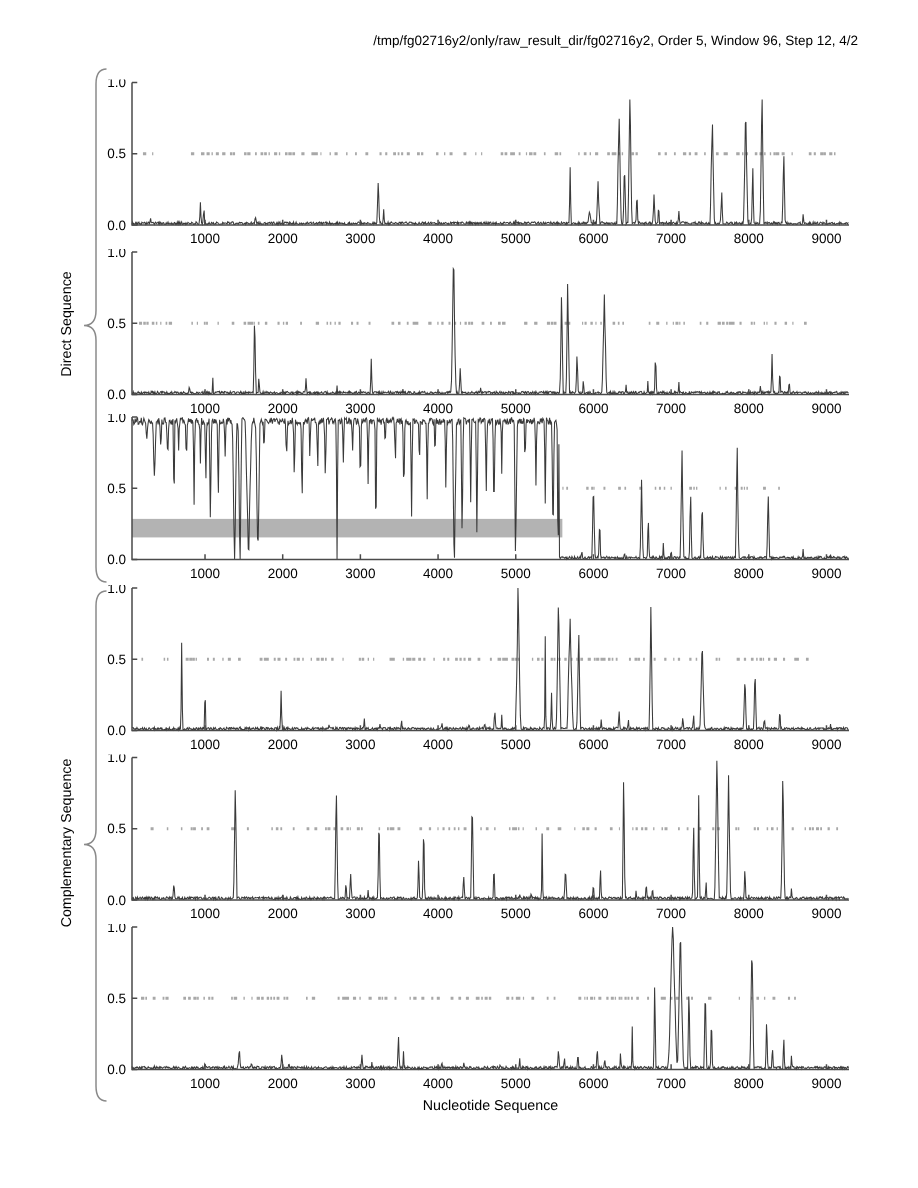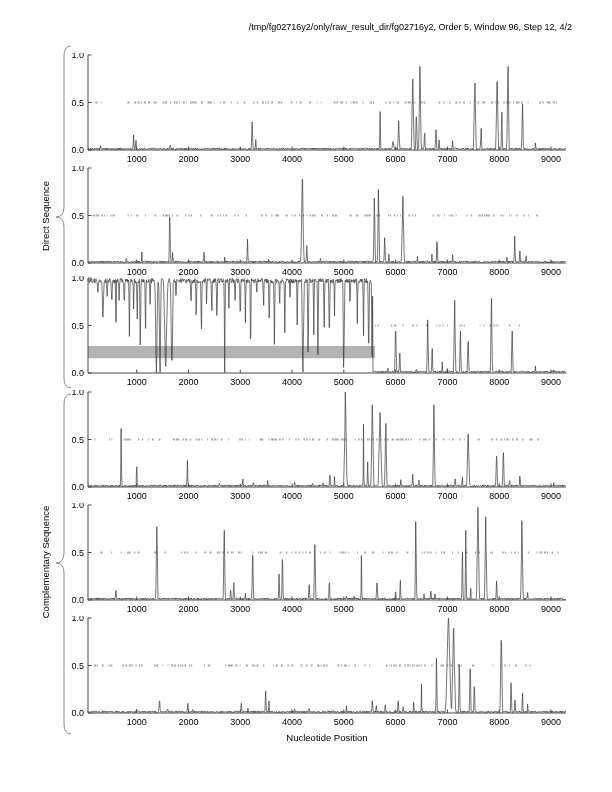--- a/index.html
+++ b/index.html
@@ -208,13 +208,13 @@
     <line x1="333.6186348862405" y1="97" x2="333.6186348862405" y2="93.5" stroke="#4a4a4a" stroke-width="1"></line>
     <text x="333.6186348862405" y="109" text-anchor="middle" font-size="9" fill="#000000">6000</text>
     <line x1="385.4062838569881" y1="97" x2="385.4062838569881" y2="93.5" stroke="#4a4a4a" stroke-width="1"></line>
     <text x="385.4062838569881" y="109" text-anchor="middle" font-size="9" fill="#000000">7000</text>
     <line x1="437.19393282773564" y1="97" x2="437.19393282773564" y2="93.5" stroke="#4a4a4a" stroke-width="1"></line>
     <text x="437.19393282773564" y="109" text-anchor="middle" font-size="9" fill="#000000">8000</text>
     <line x1="488.9815817984832" y1="97" x2="488.9815817984832" y2="93.5" stroke="#4a4a4a" stroke-width="1"></line>
     <text x="488.9815817984832" y="109" text-anchor="middle" font-size="9" fill="#000000">9000</text>
   </svg>
 
-<div class="xlabel">Nucleotide Position</div>
+<div class="xlabel">Nucleotide Sequence</div>
 
 </body></html>

